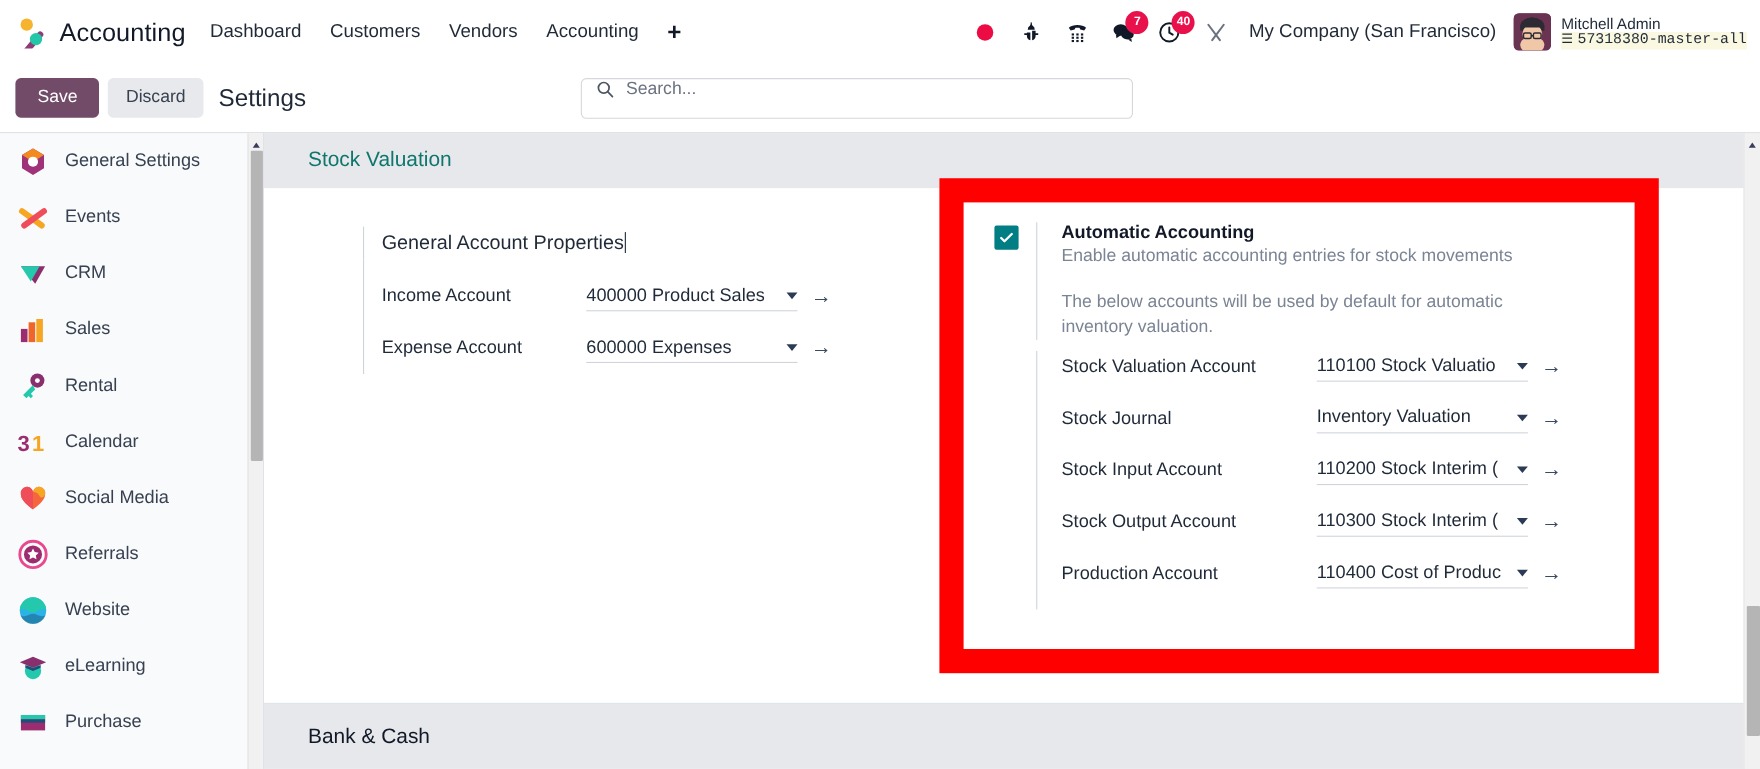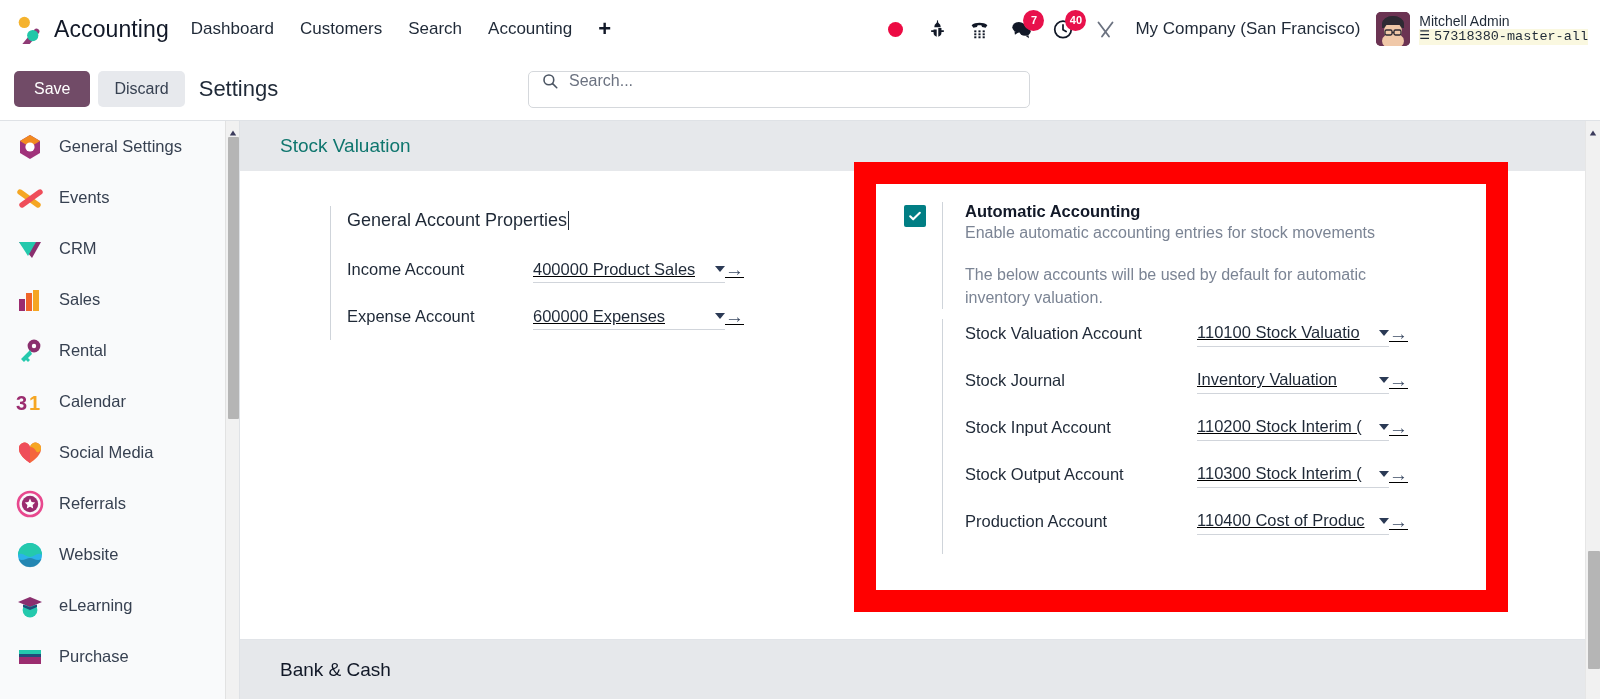--- a/index.html
+++ b/index.html
@@ -118,21 +118,21 @@
   .left-col { width: 560px; padding-left: 90px; }
   .group-title {
     font-size: 18px; color: #1f2937; font-weight: 500;
     border-left: 1px solid #cfd4da; padding-left: 16px; padding-bottom: 2px;
     display: flex; align-items: center; height: 30px;
   }
   .caret-txt { display: inline-block; width: 1px; height: 19px; background: #1f2937; margin-left: 1px; }
   .field-rows { border-left: 1px solid #cfd4da; padding-left: 16px; padding-top: 10px; }
   .frow { display: flex; align-items: center; height: 47px; }
   .flabel { font-size: 16.5px; color: #1f2937; width: 186px; flex: none; }
-  .fctl { display: flex; align-items: center; gap: 0; text-decoration: underline; }
+  .fctl { display: flex; align-items: center; gap: 12px; }
   .fselect {
     width: 192px; border-bottom: 1px solid #d1d5db; height: 27px;
     display: flex; align-items: center; justify-content: space-between;
     cursor: pointer;
   }
   .fselect-val { font-size: 16.5px; color: #1f2937; white-space: nowrap; overflow: hidden; }
   .caret-dn {
     width: 0; height: 0; border-left: 5px solid transparent; border-right: 5px solid transparent;
     border-top: 6px solid #2b3a55; flex: none; margin-left: 6px;
   }
@@ -196,21 +196,21 @@
         <rect x="3" y="24" width="28" height="6" rx="3" fill="#8f3b76" transform="rotate(-50 17 27)"></rect>
         <circle cx="11" cy="9" r="6" fill="#f5b32e"></circle>
         <circle cx="20" cy="23" r="6" fill="#21c7a8"></circle>
       </svg>
     </span>
     <span class="brand-name">Accounting</span>
   </div>
   <div class="nav-links">
     <span class="nav-link">Dashboard</span>
     <span class="nav-link">Customers</span>
-    <span class="nav-link">Search</span>
+    <span class="nav-link">Vendors</span>
     <span class="nav-link">Accounting</span>
     <span class="nav-plus">+</span>
   </div>
 
   <div class="nav-right">
     <div class="sys-icons">
       <span class="sys-icon">
         <span class="dot-rec"></span>
       </span>
       <span class="sys-icon">

